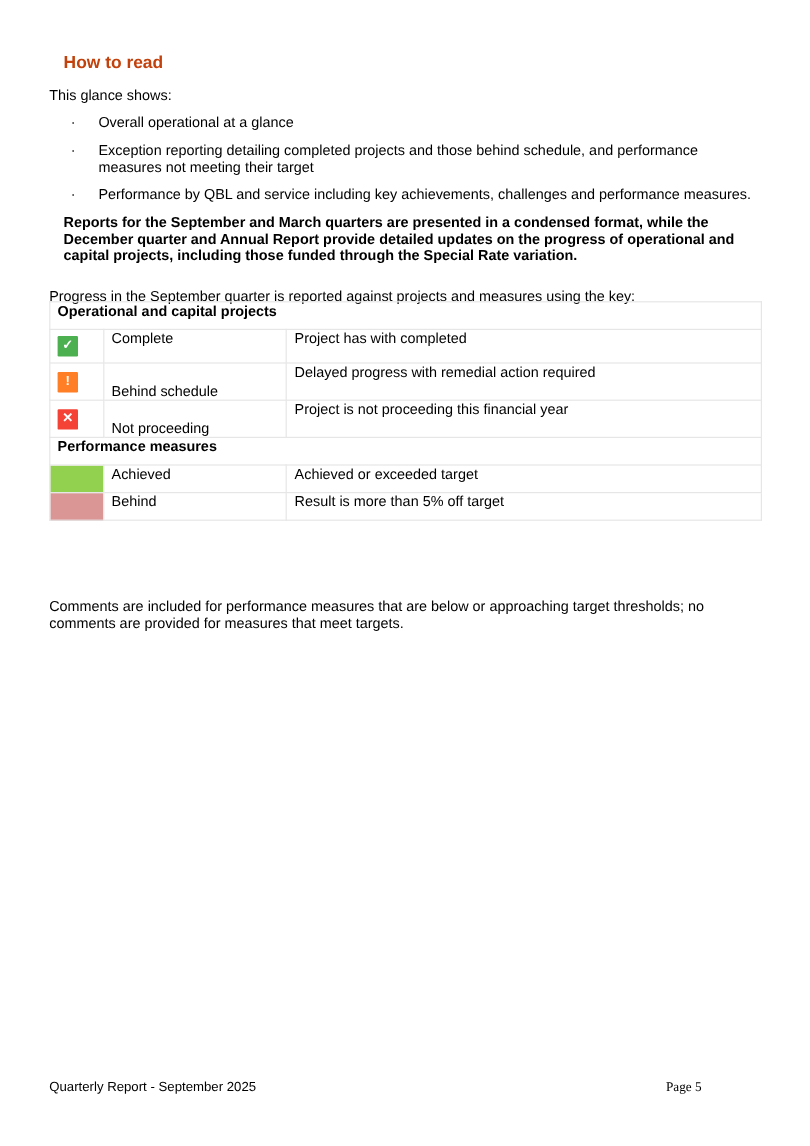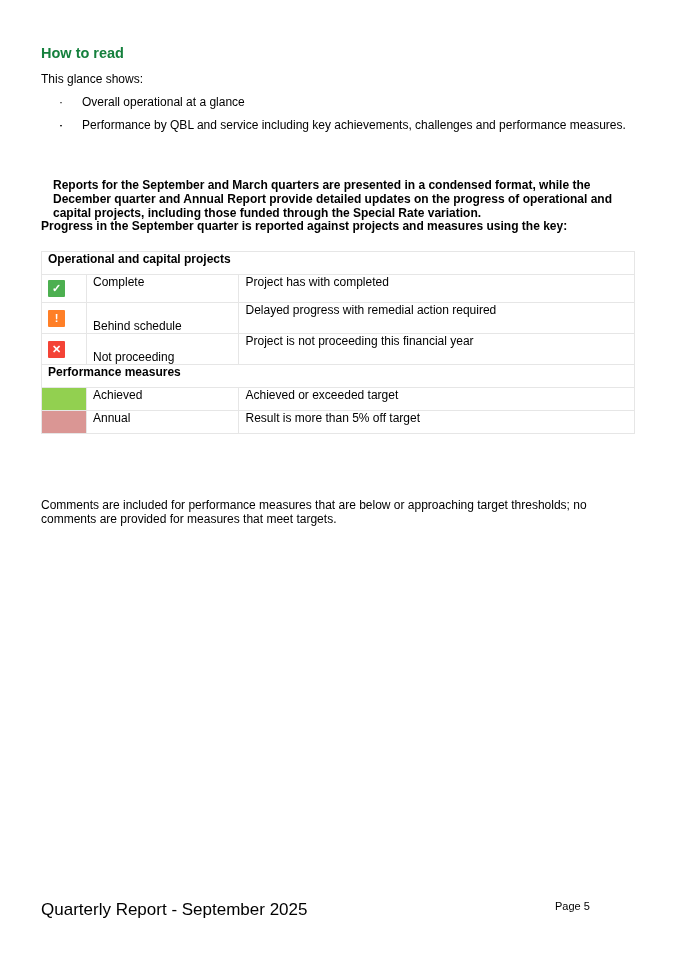--- a/index.html
+++ b/index.html
@@ -2,33 +2,33 @@
 <html><head>
 <meta charset="utf-8">
 <style>
   html, body { margin: 0; padding: 0; background: #ffffff; }
   body {
     width: 675px; height: 955px; position: relative; overflow: hidden;
     font-family: "Liberation Sans", sans-serif; color: #000; font-size: 12px;
   }
   .page { position: absolute; left: 41px; top: 0; width: 592px; }
   h1 {
-    position: absolute; left: 0; top: 45px; margin: 0;
-    font-size: 14.5px; font-weight: bold; color: #15803d;
+    position: absolute; left: 12px; top: 45px; margin: 0;
+    font-size: 14.5px; font-weight: bold; color: #c2410c;
   }
   .intro { position: absolute; left: 0; top: 72px; margin: 0; line-height: 14px; }
   ul.bullets {
     position: absolute; left: 0; top: 95px; margin: 0; padding: 0; list-style: none; width: 592px;
   }
   ul.bullets li { position: relative; padding-left: 41px; line-height: 14px; margin-bottom: 9px; }
   ul.bullets li .dot {
     position: absolute; left: 18px; top: 0; font-size: 12px;
   }
   .para1 { position: absolute; left: 12px; top: 178px; width: 592px; margin: 0; line-height: 14px; font-weight: bold; }
-  .para2 { position: absolute; left: 0; top: 219px; margin: 0; line-height: 14px; font-weight: bold; }
+  .para2 { position: absolute; left: 0; top: 240px; margin: 0; line-height: 14px; }
   table.key {
     position: absolute; left: 0; top: 251px; width: 594px;
     border-collapse: collapse; font-size: 12px;
   }
   table.key td {
     border: 1.5px solid #e6e6e6; padding: 0 6px; vertical-align: top; line-height: 14px;
   }
   .section-row td { height: 22px; padding-top: 1px; font-weight: bold; margin-top: 44px; }
   .hdr-row td { height: 23px; padding-top: 2px; font-weight: bold; }
   .proj-row td { height: 27px; padding-top: 2px; }
@@ -37,37 +37,38 @@
   .perf-row td { height: 22px; padding-top: 1px; }
   .status-text-lower { display: inline-block; margin-top: 16px; }
   .icon-box {
     display: inline-block; width: 17px; height: 17px; color: #fff; font-size: 11px;
     line-height: 17px; text-align: center; font-weight: bold; border-radius: 1px;
   }
   .col1 { width: 100px; }
   .col2 { width: 140px; }
   .swatch-cell { padding: 0 !important; }
   .comments { position: absolute; left: 0; top: 498px; width: 594px; margin: 0; line-height: 14px; }
-  .footer-left { position: absolute; left: 0; top: 900px; font-size: 17px; }
-  .footer-right { position: absolute; left: 514px; top: 900px; font-size: 11px; }
+  .footer-left { position: absolute; left: 0; top: 900px; font-size: 11px; }
+  .footer-right { position: absolute; left: 514px; top: 900px; font-size: 11px; font-family: Liberation Serif, serif; }
 </style>
 </head>
 <body>
 
 <div class="page">
   <h1>How to read</h1>
   <p class="intro">This glance shows:</p>
 
   <ul class="bullets">
     <li>
       <span class="dot">·</span>
       <span>Overall operational at a glance</span>
     </li>
     <li>
       <span class="dot">·</span>
+      <span>Exception reporting detailing completed projects and those behind schedule, and performance measures not meeting their target</span>
     </li>
     <li>
       <span class="dot">·</span>
       <span>Performance by QBL and service including key achievements, challenges and performance measures.</span>
     </li>
   </ul>
 
   <p class="para1">Reports for the September and March quarters are presented in a condensed format, while the December quarter and Annual Report provide detailed updates on the progress of operational and capital projects, including those funded through the Special Rate variation.</p>
   <p class="para2">Progress in the September quarter is reported against projects and measures using the key:</p>
 
@@ -102,21 +103,21 @@
     <tr class="section-row">
       <td colspan="3">Performance measures</td>
     </tr>
     <tr class="perf-row">
       <td class="swatch-cell" style="background:#92d050"></td>
       <td>Achieved</td>
       <td>Achieved or exceeded target</td>
     </tr>
     <tr class="perf-row">
       <td class="swatch-cell" style="background:#da9694"></td>
-      <td>Annual</td>
+      <td>Behind</td>
       <td>Result is more than 5% off target</td>
     </tr>
   </tbody>
     </table>
 
   <p class="comments">Comments are included for performance measures that are below or approaching target thresholds; no comments are provided for measures that meet targets.</p>
 
   <div class="footer-left">Quarterly Report - September 2025</div>
   <div class="footer-right">Page 5</div>
 </div>

